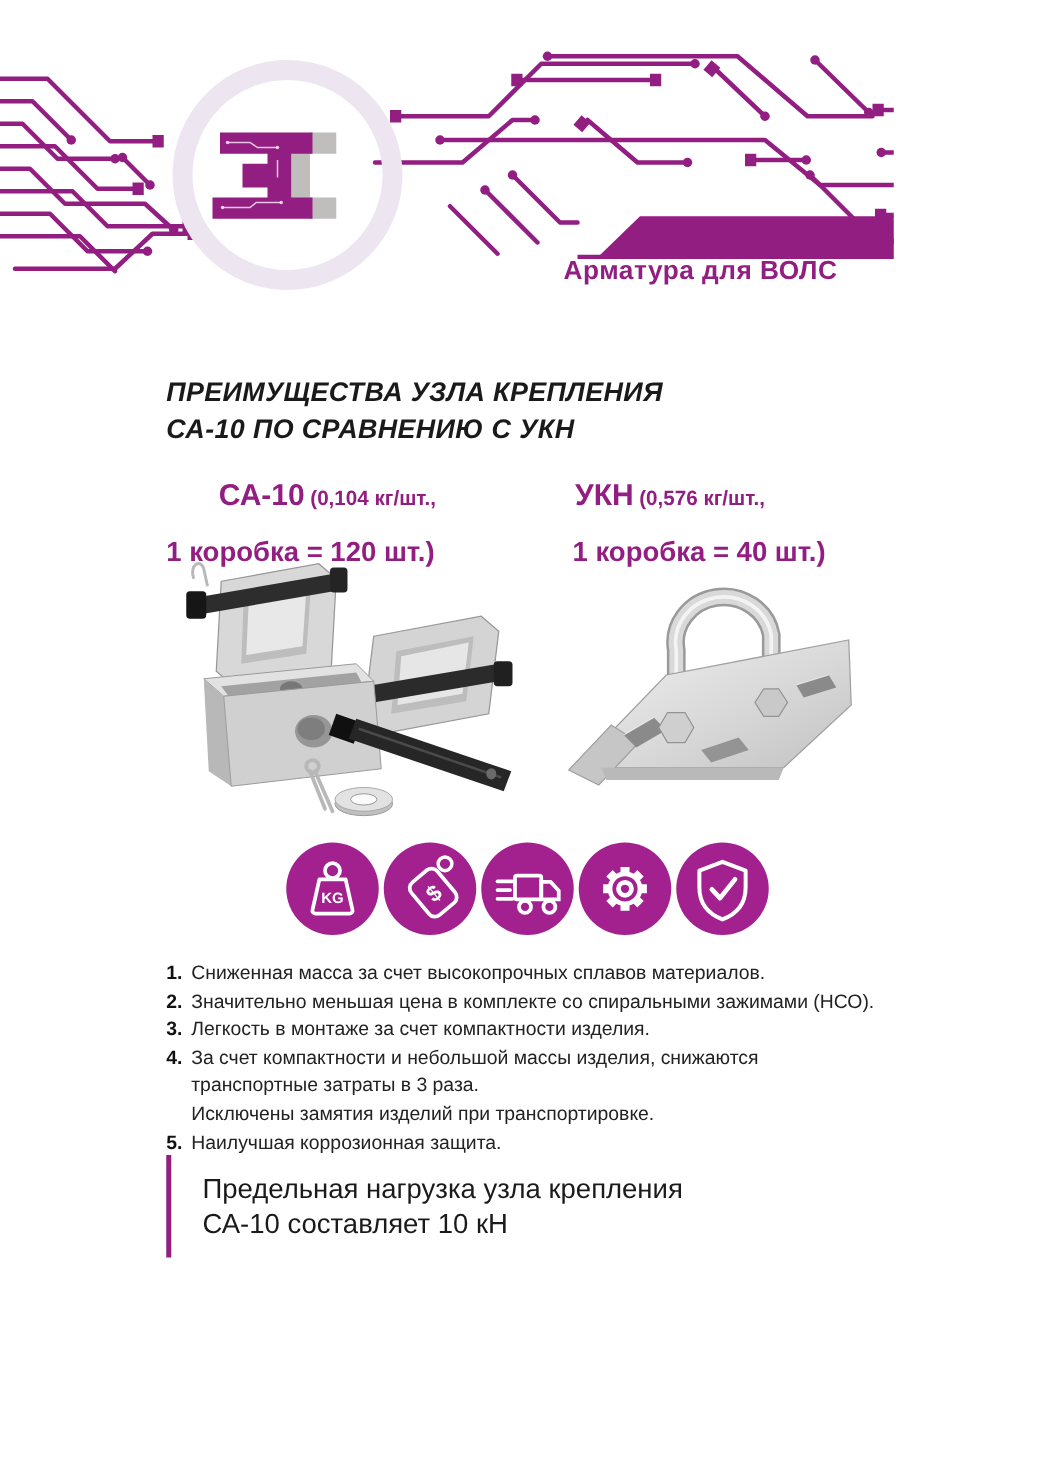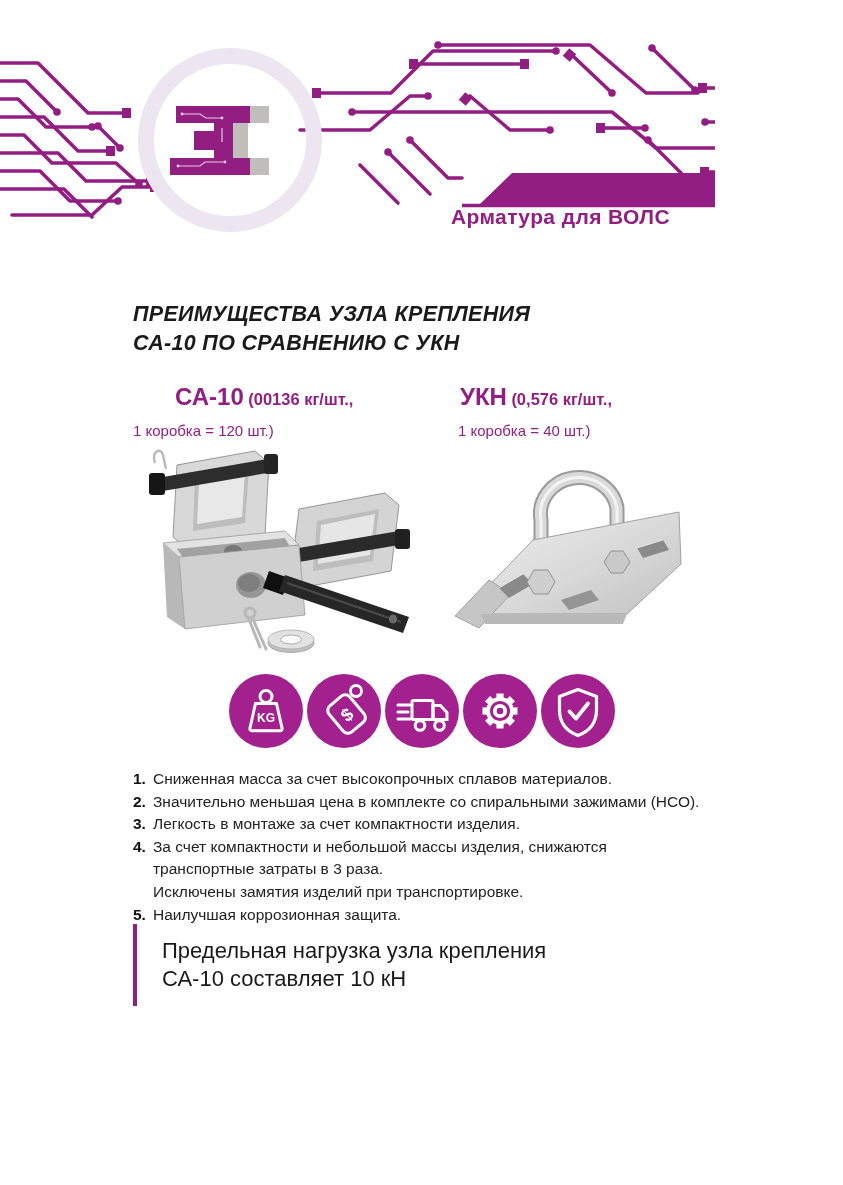--- a/index.html
+++ b/index.html
@@ -22,21 +22,21 @@
               color:var(--text-dark);line-height:29px;letter-spacing:.3px;font-style:italic;}
 
   .prod-label{position:absolute;top:383px;color:var(--brand);}
   .prod-label.col1{left:133px;}
   .prod-label.col2{left:458px;}
   .prod-line1{line-height:27px;white-space:nowrap;}
   .col1 .prod-line1{margin-left:42px;}
   .col2 .prod-line1{margin-left:2px;}
   .prod-name{font-size:24px;font-weight:bold;}
   .prod-spec{font-size:16.5px;font-weight:bold;}
-  .prod-line2{font-size:15px;font-weight:normal;line-height:21px;margin-top:7px;white-space:nowrap;}
+  .prod-line2{font-size:22px;font-weight:bold;line-height:21px;margin-top:18px;white-space:nowrap;}
 
   .photo{position:absolute;}
   .photo.left{left:133px;top:443px;}
   .photo.right{left:441px;top:448px;}
 
   .icons-row{position:absolute;left:0;top:674px;width:843px;display:flex;
              justify-content:center;gap:4px;text-align:right;}
   .icon-circle{width:74px;height:74px;border-radius:50%;background:var(--icon-circle);
                display:flex;align-items:center;justify-content:center;flex:0 0 auto;}
   .icon-circle svg{display:block;}
@@ -170,21 +170,21 @@
   <div class="tagline">Арматура для ВОЛС</div>
 
   <div class="page-title">
     <div>ПРЕИМУЩЕСТВА УЗЛА КРЕПЛЕНИЯ</div>
     <div>СА-10 ПО СРАВНЕНИЮ С УКН</div>
   </div>
 
   <div class="prod-label col1">
     <div class="prod-line1">
       <span class="prod-name">СА-10</span>
-      <span class="prod-spec">(00136 кг/шт.,</span>
+      <span class="prod-spec">(0,104 кг/шт.,</span>
     </div>
     <div class="prod-line2">1 коробка = 120 шт.)</div>
   </div>
 
   <div class="prod-label col2">
     <div class="prod-line1">
       <span class="prod-name">УКН</span>
       <span class="prod-spec">(0,576 кг/шт.,</span>
     </div>
     <div class="prod-line2">1 коробка = 40 шт.)</div>

